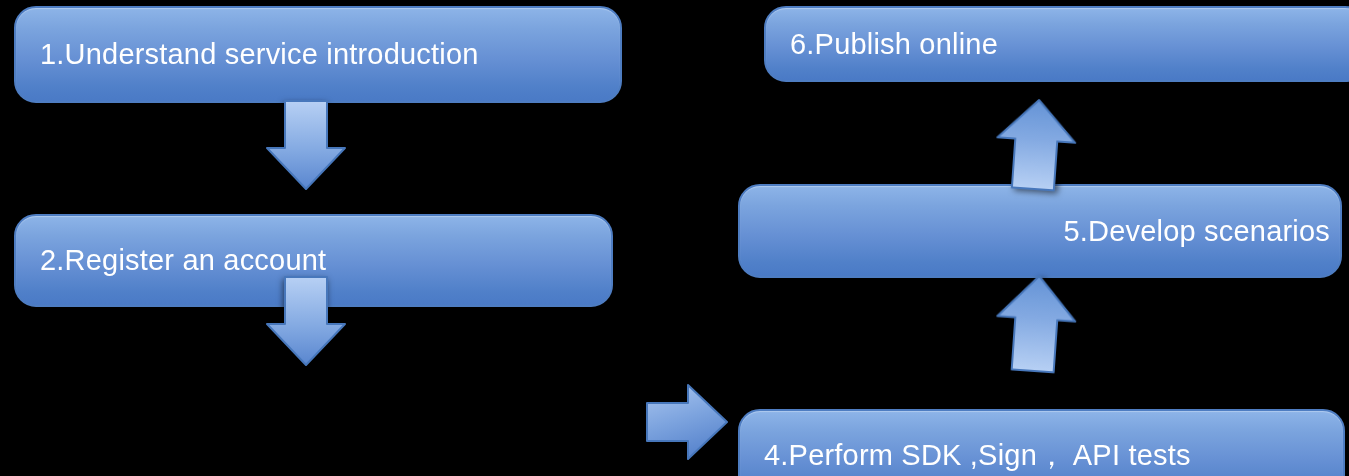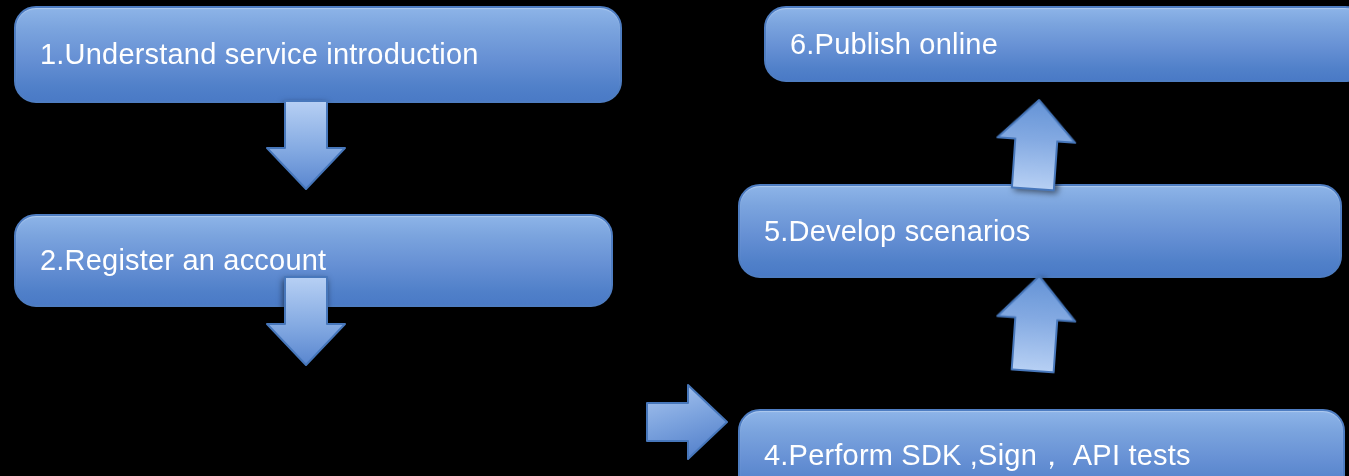--- a/index.html
+++ b/index.html
@@ -28,21 +28,21 @@
     padding: 8px 10px 8px 24px;
     font-size: 29px;
     letter-spacing: 0.2px;
     white-space: nowrap;
     z-index: 1;
   }
   #box-1 { left: 14px;  top: 6px;   width: 608px; height: 97px; }
   #box-2 { left: 14px;  top: 186px; width: 599px; height: 93px; margin-top: 28px; }
   #box-3 { left: 14px;  top: 362px; width: 597px; height: 100px; }
   #box-4 { left: 738px; top: 368px; width: 607px; height: 94px; margin-top: 41px; }
-  #box-5 { left: 738px; top: 184px; width: 604px; height: 94px; }
+  #box-5 { left: 738px; top: 184px; width: 604px; height: 94px; justify-content: flex-end; }
   #box-6 { left: 737px; top: 6px;   width: 603px; height: 76px; margin-left: 27px; }
 
   .arrow {
     position: absolute;
     z-index: 2;
     filter: drop-shadow(-1px 3px 3px rgba(0,0,0,0.55));
   }
   #arrow-1-2 { left: 266px; top: 100px; width: 80px; height: 90px; }
   #arrow-2-3 { left: 266px; top: 276px; width: 80px; height: 90px; }
   #arrow-3-4 { left: 646px; top: 384px; width: 82px; height: 76px;

